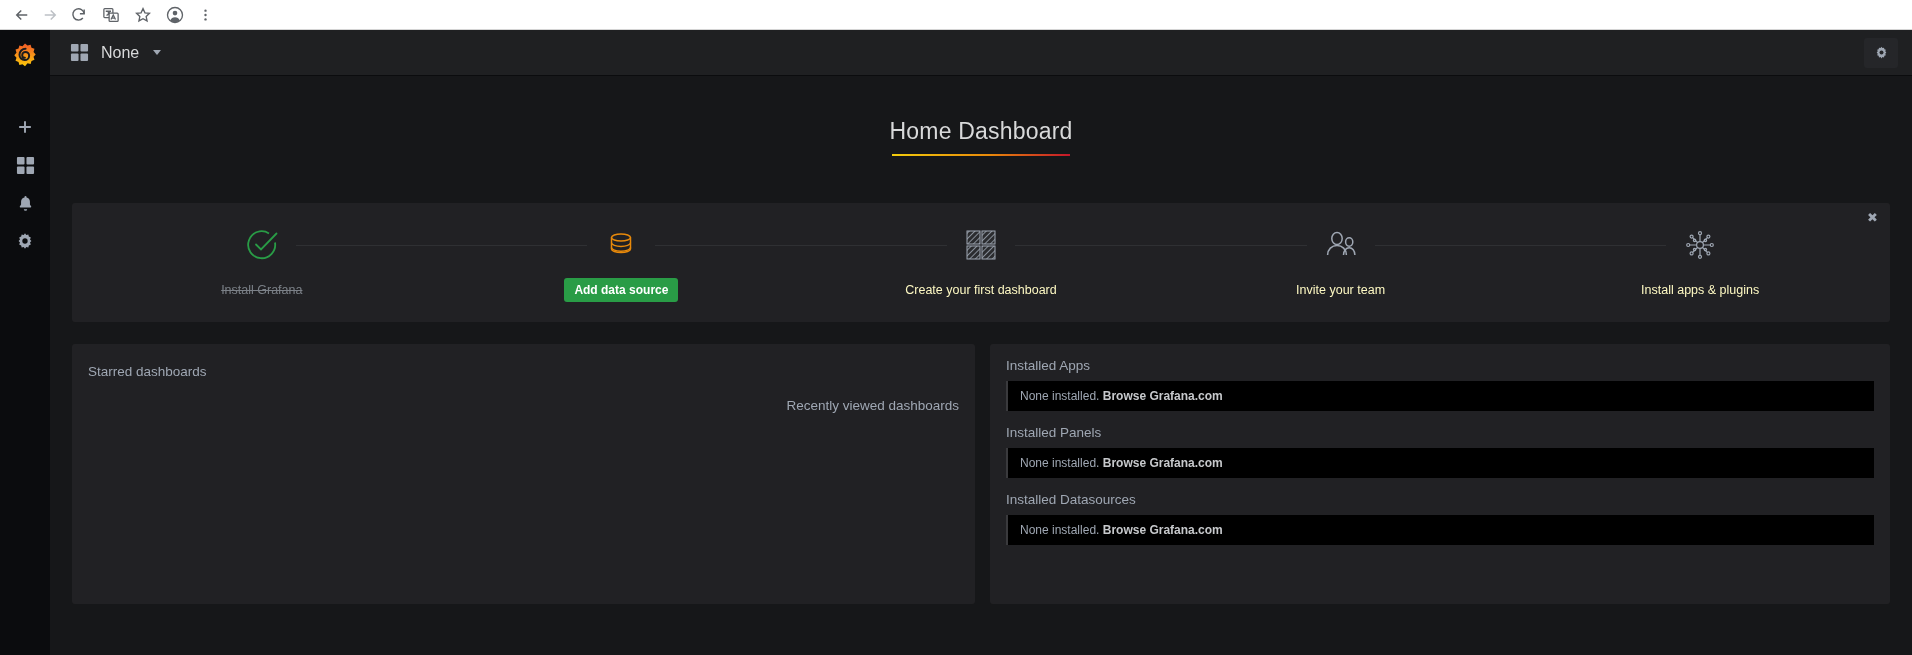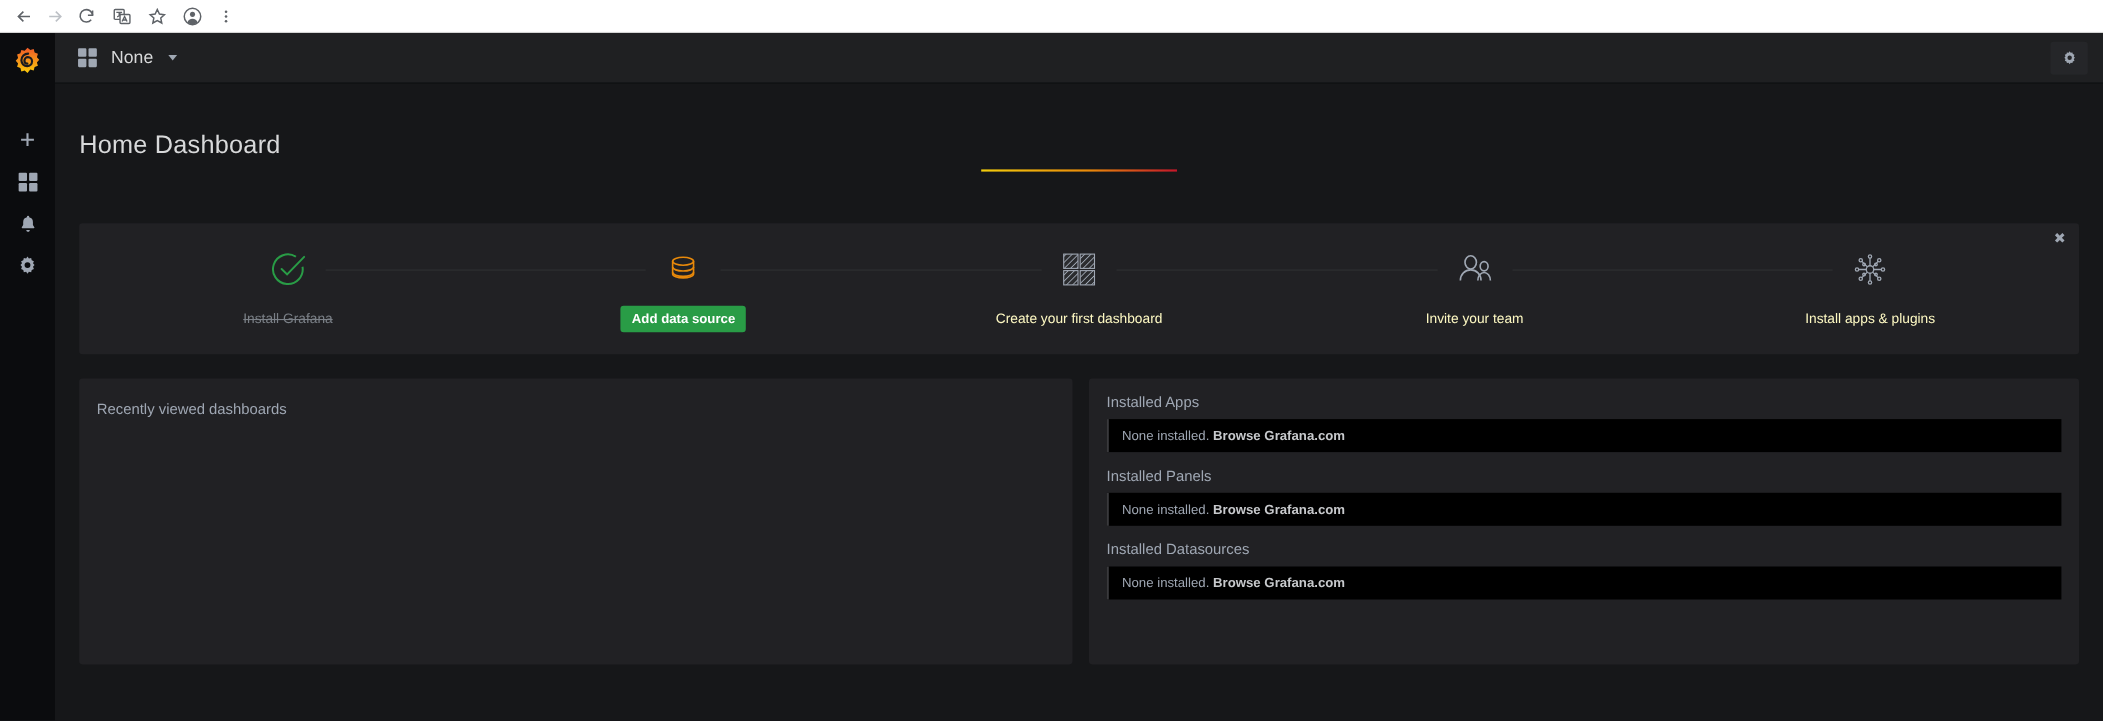--- a/index.html
+++ b/index.html
@@ -65,21 +65,21 @@
     border-top: 5px solid #9fa7b3; margin-left: 2px;
   }
   .topnav-spacer { flex: 1 1 auto; }
   .gear-btn {
     width: 34px; height: 30px; border-radius: 3px; background: #252629;
     display: flex; align-items: center; justify-content: center; color: #9fa7b3;
   }
 
   .scrollarea { flex: 1 1 auto; overflow: hidden; padding: 0 22px; }
 
-  .page-title-wrap { text-align: left; padding-top: 42px; }
+  .page-title-wrap { text-align: center; padding-top: 42px; }
   .page-title {
     display: inline-block; font-size: 23px; color: #d8d9da; font-weight: 400;
     padding-bottom: 9px; letter-spacing: .2px;
   }
   .title-rule {
     height: 2px; width: 178px; margin: 0 auto;
     background: linear-gradient(90deg, #f2cc0c 0%, #e8890a 55%, #c4162a 100%);
   }
 
   
@@ -326,20 +326,21 @@
             </div>
             <div class="step-label">Install apps &amp; plugins</div>
           </div>
 
         </div>
       </div>
 
       <div class="bottom-row">
 
         <div class="panel panel-left">
+          <div class="dash-link">Starred dashboards</div>
           <div class="dash-link">Recently viewed dashboards</div>
         </div>
 
         <div class="panel panel-right">
 
           <div class="sec-head">Installed Apps</div>
           <div class="none-row">
             <span>None installed.</span>
             <b>Browse Grafana.com</b>
           </div>

